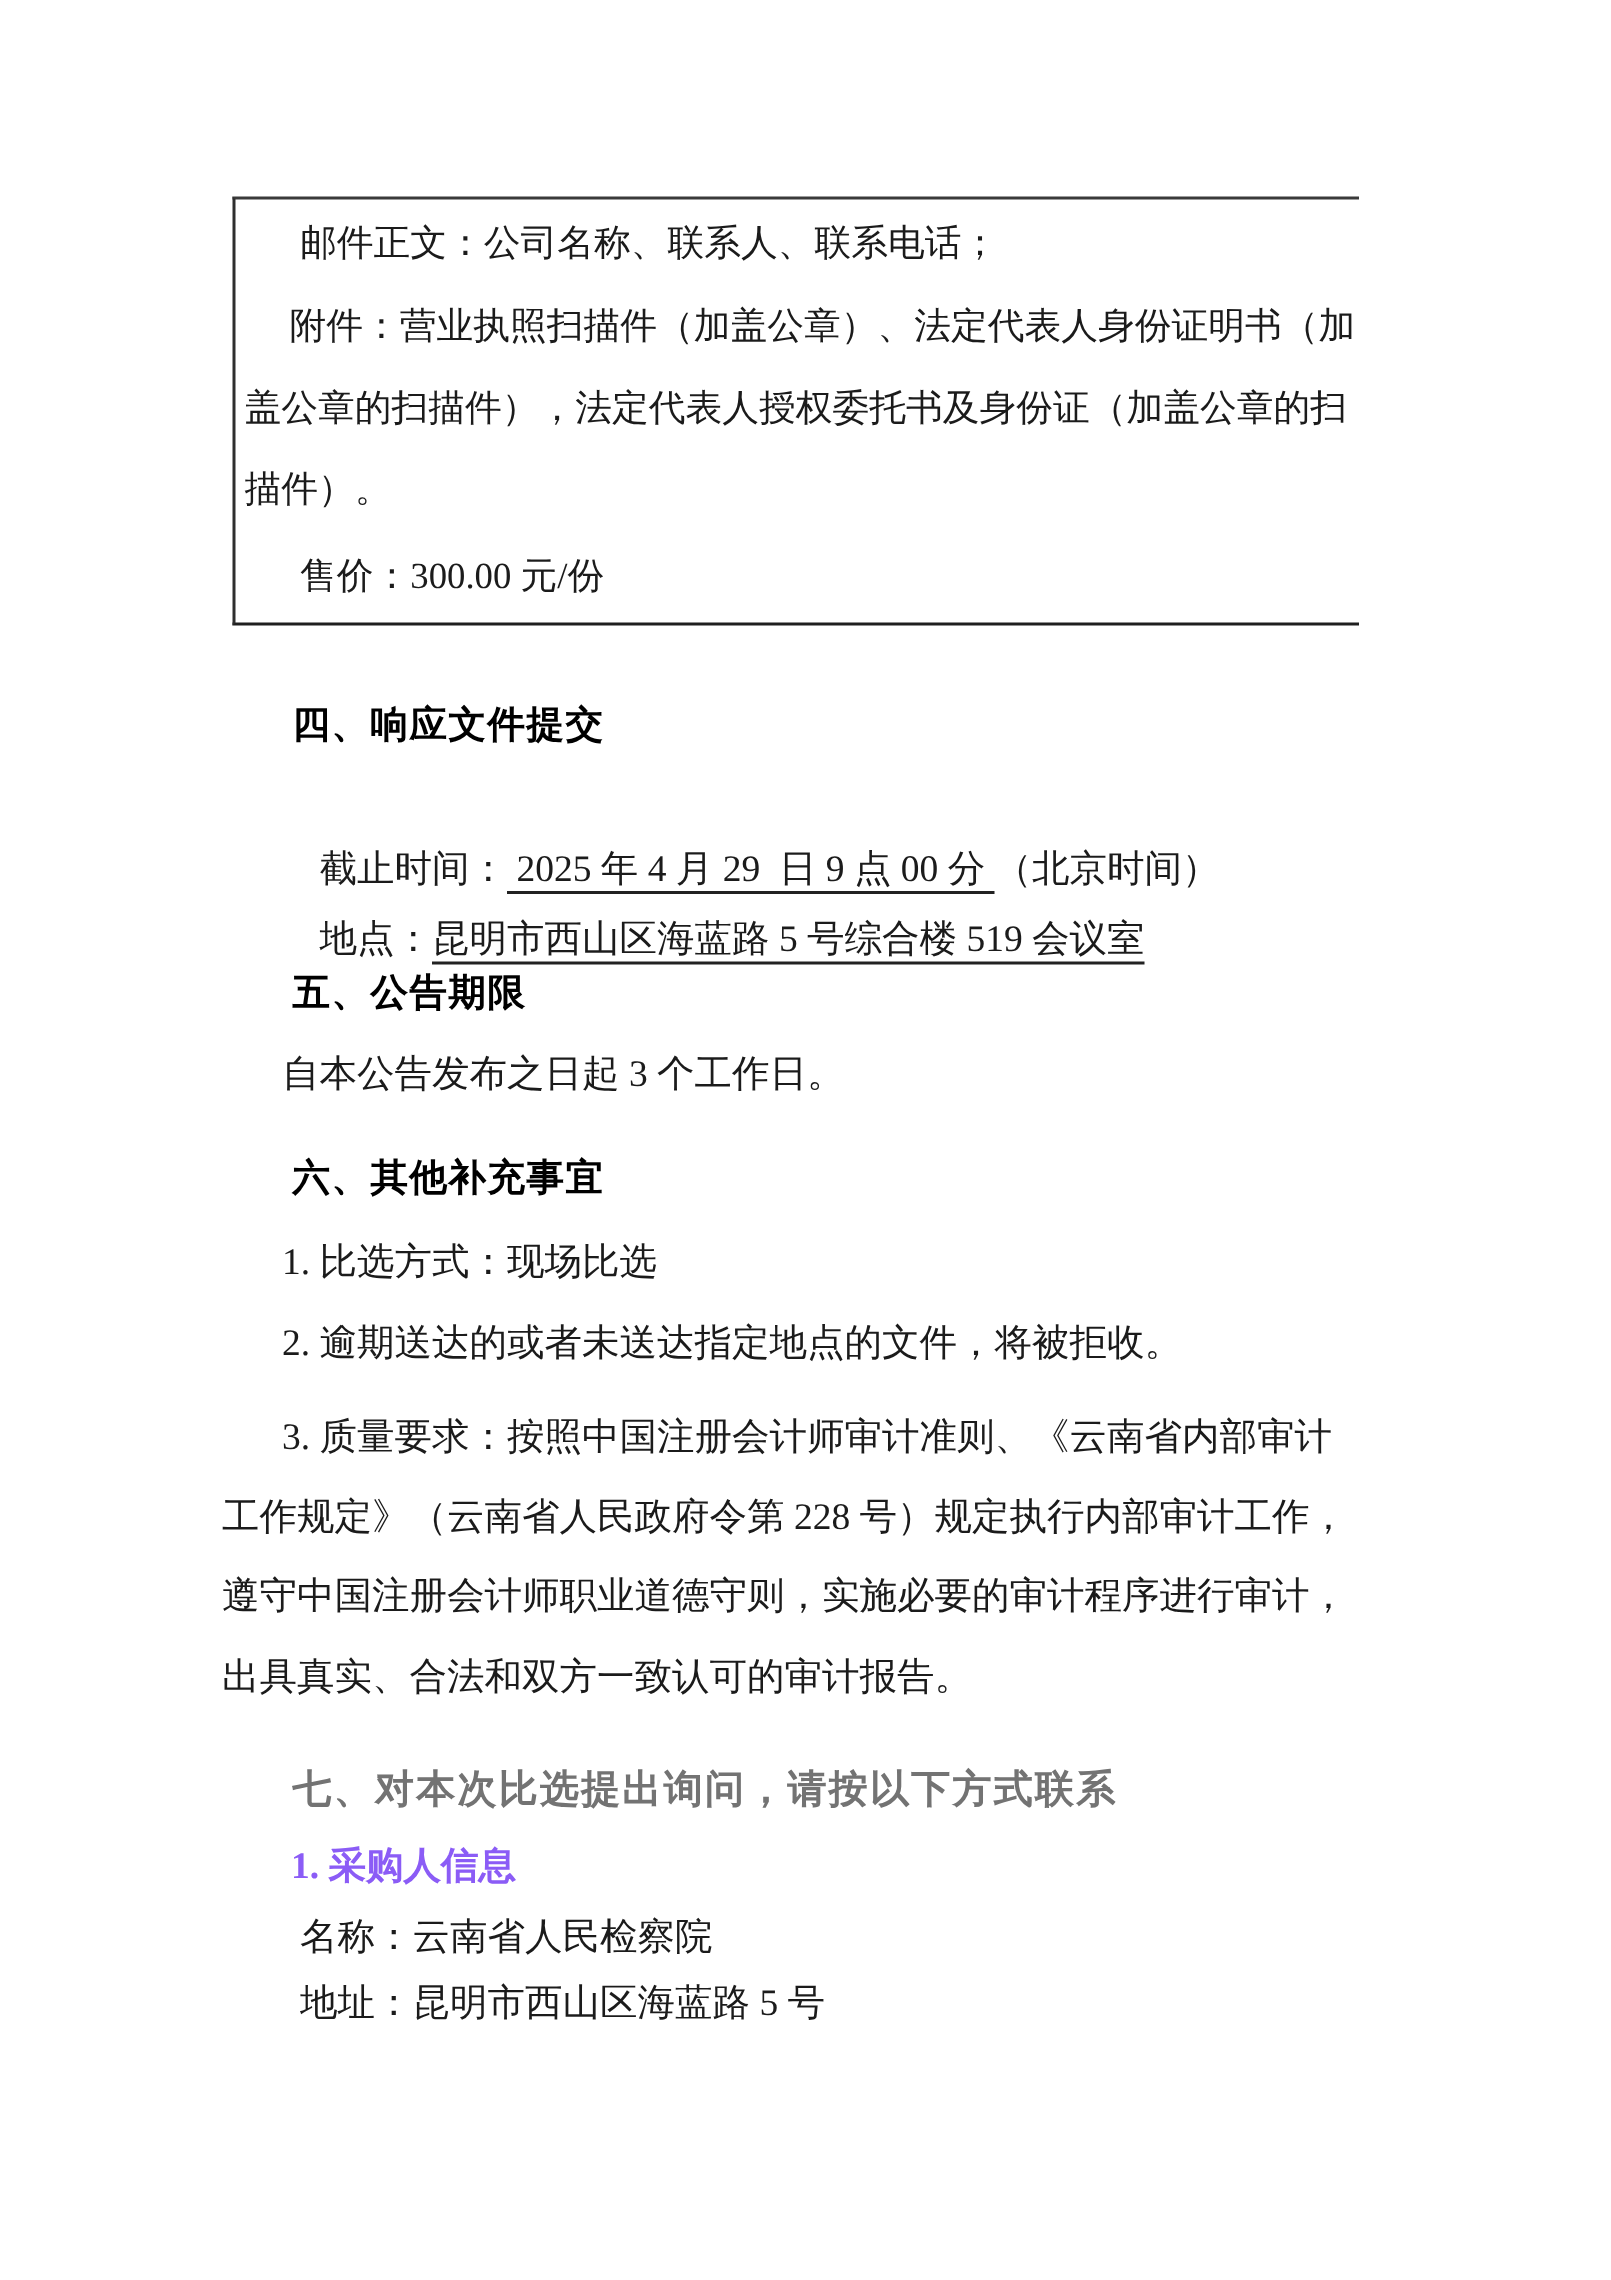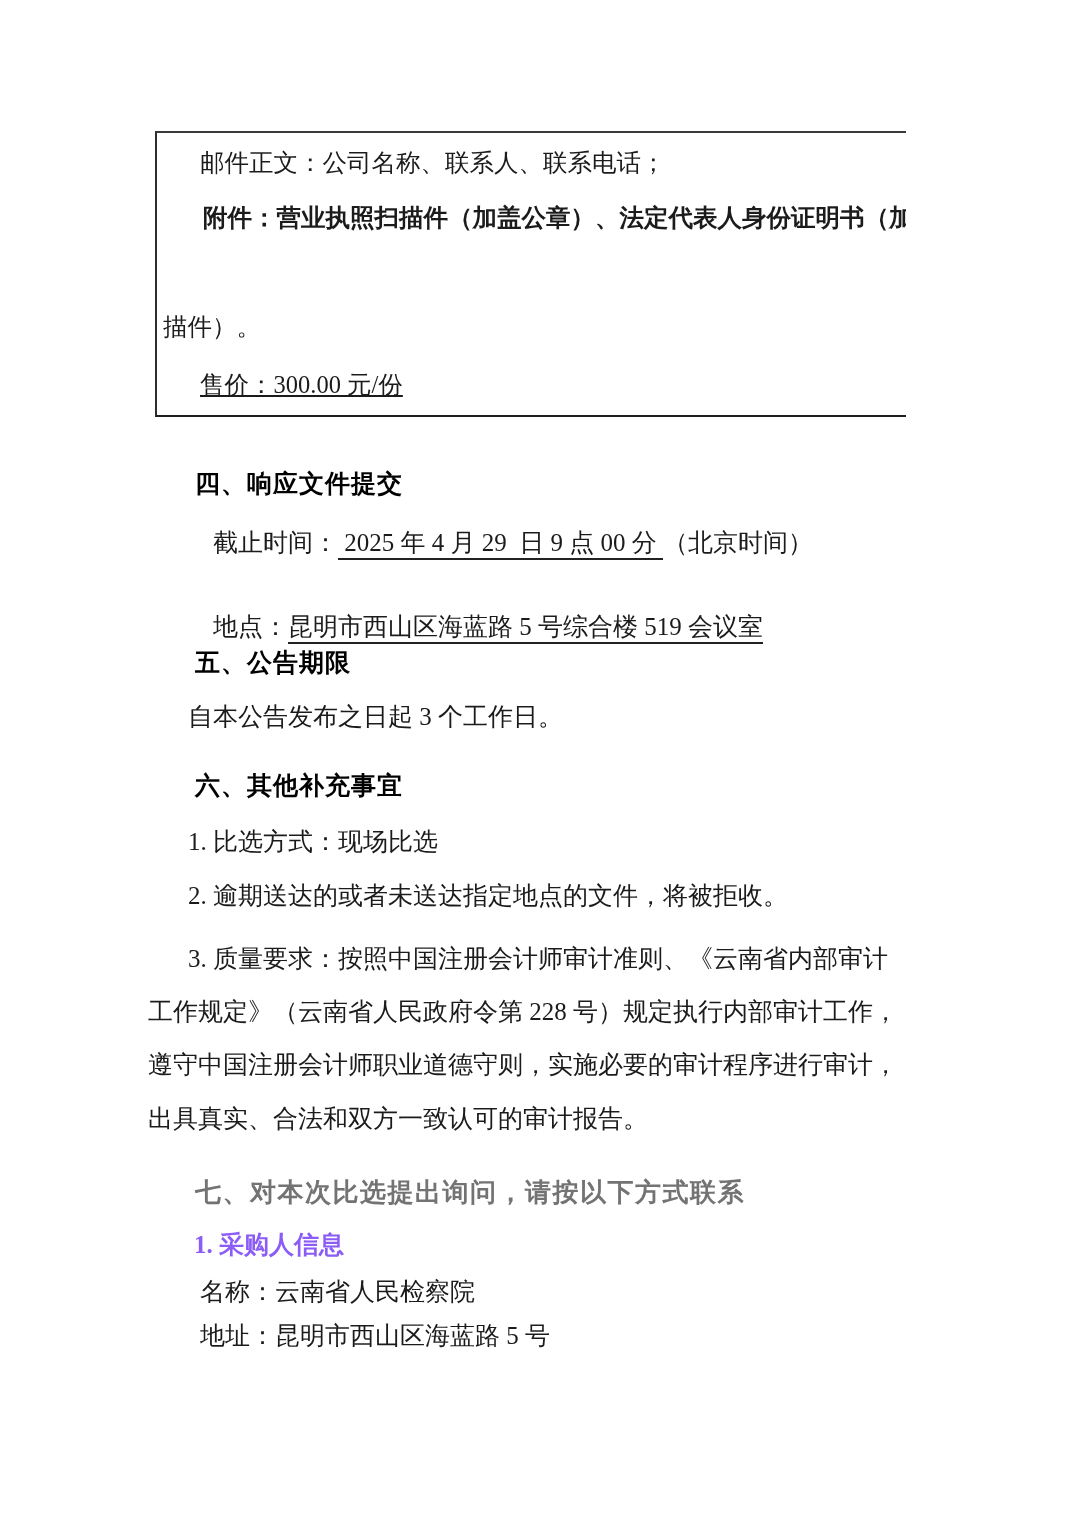--- a/index.html
+++ b/index.html
@@ -58,28 +58,29 @@
     background: #ffffff;
   }
 </style>
 </head>
 <body>
 
 <div class="page">
 
   <div class="notice-box">
     <div class="ln boxln" style="left:43px; top:14px;">邮件正文：公司名称、联系人、联系电话；</div>
-    <div class="ln boxln" style="left:46px; top:69px;font-weight:bold;">附件：营业执照扫描件（加盖公章）、法定代表人身份证明书（加</div>
+    <div class="ln boxln" style="left:36px; top:69px;">附件：营业执照扫描件（加盖公章）、法定代表人身份证明书（加</div>
+    <div class="ln boxln" style="left:6px; top:124px;">盖公章的扫描件），法定代表人授权委托书及身份证（加盖公章的扫</div>
     <div class="ln boxln" style="left:6px; top:180px;font-family:Liberation Mono, monospace;">描件）。</div>
-    <div class="ln boxln" style="left:43px; top:236px;text-decoration:underline;">售价：300.00 元/份</div>
+    <div class="ln boxln" style="left:43px; top:236px;">售价：300.00 元/份</div>
   </div>
 
   <div class="ln heading" style="left:195px; top:467px;text-align:center;">四、响应文件提交</div>
 
-  <div class="ln" style="left:188px; top:495px;">
+  <div class="ln" style="left:188px; top:532px;">
     <span>截止时间：</span><span class="u"> 2025 年 4 月 29  日 9 点 00 分 </span><span>（北京时间）</span>
   </div>
 
   <div class="ln" style="left:188px; top:579px;">
     <span>地点：</span><span class="u">昆明市西山区海蓝路 5 号综合楼 519 会议室</span>
   </div>
 
   <div class="ln heading" style="left:195px; top:646px;">五、公告期限</div>
   <div class="ln" style="left:188px; top:701px;">自本公告发布之日起 3 个工作日。</div>
 

